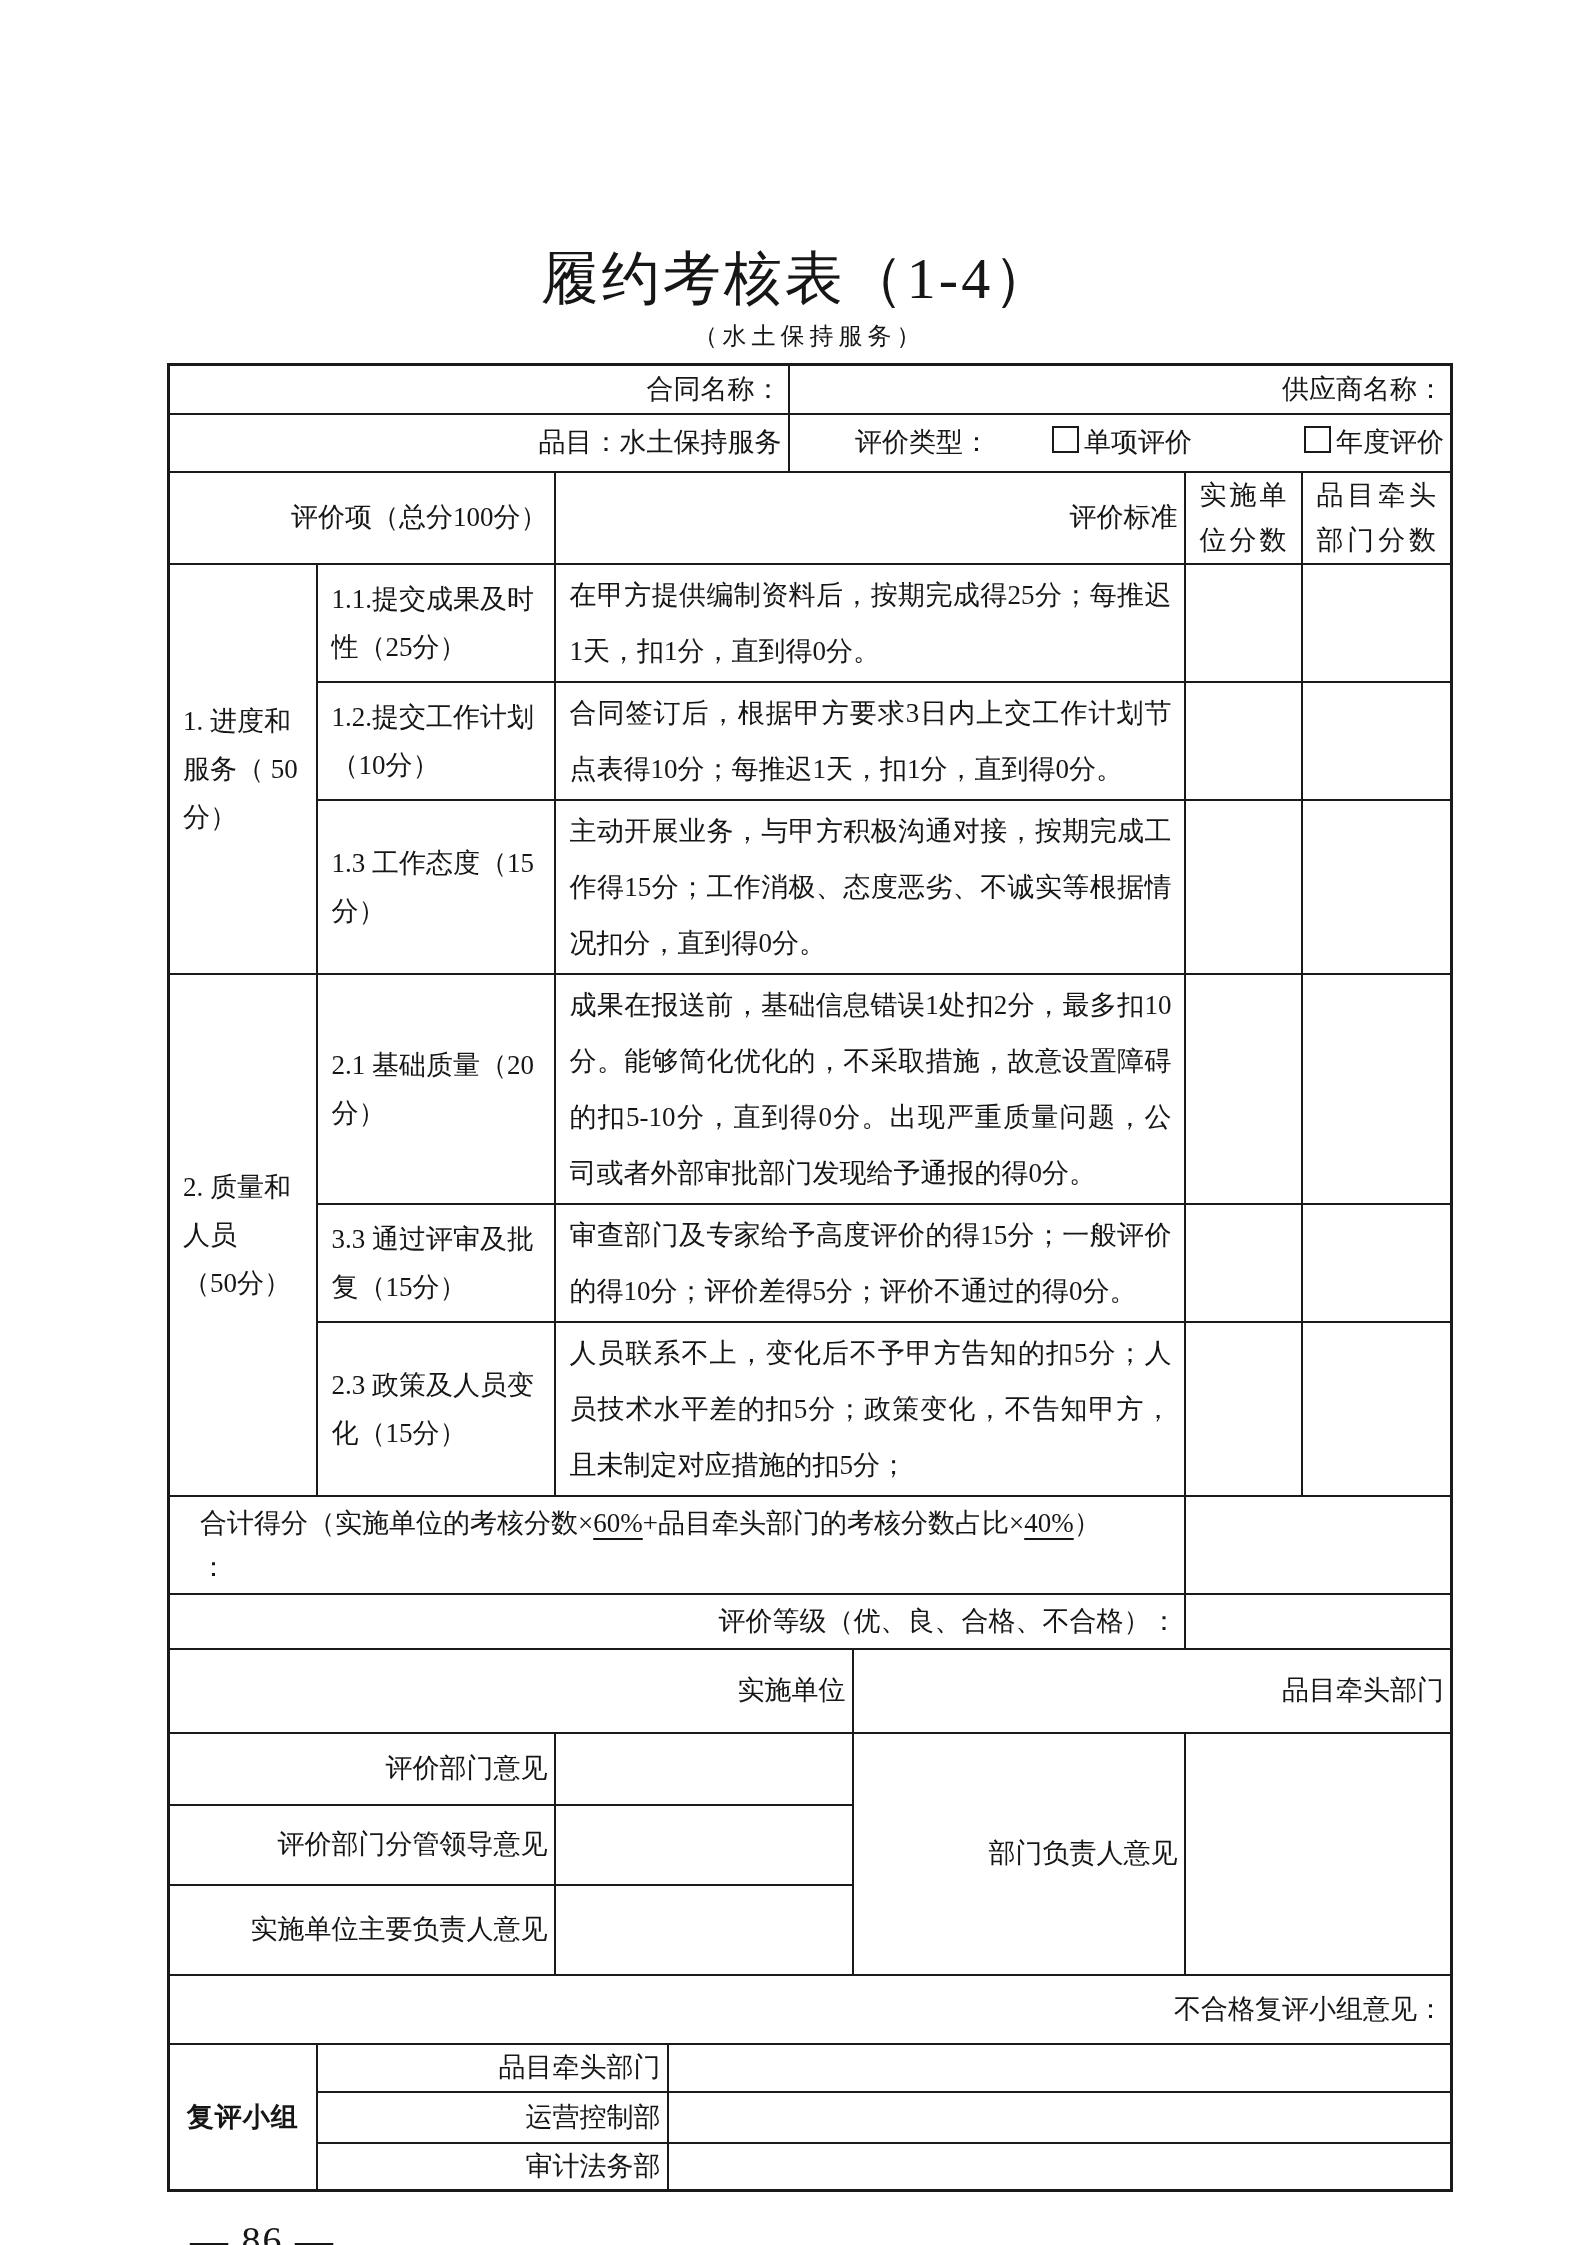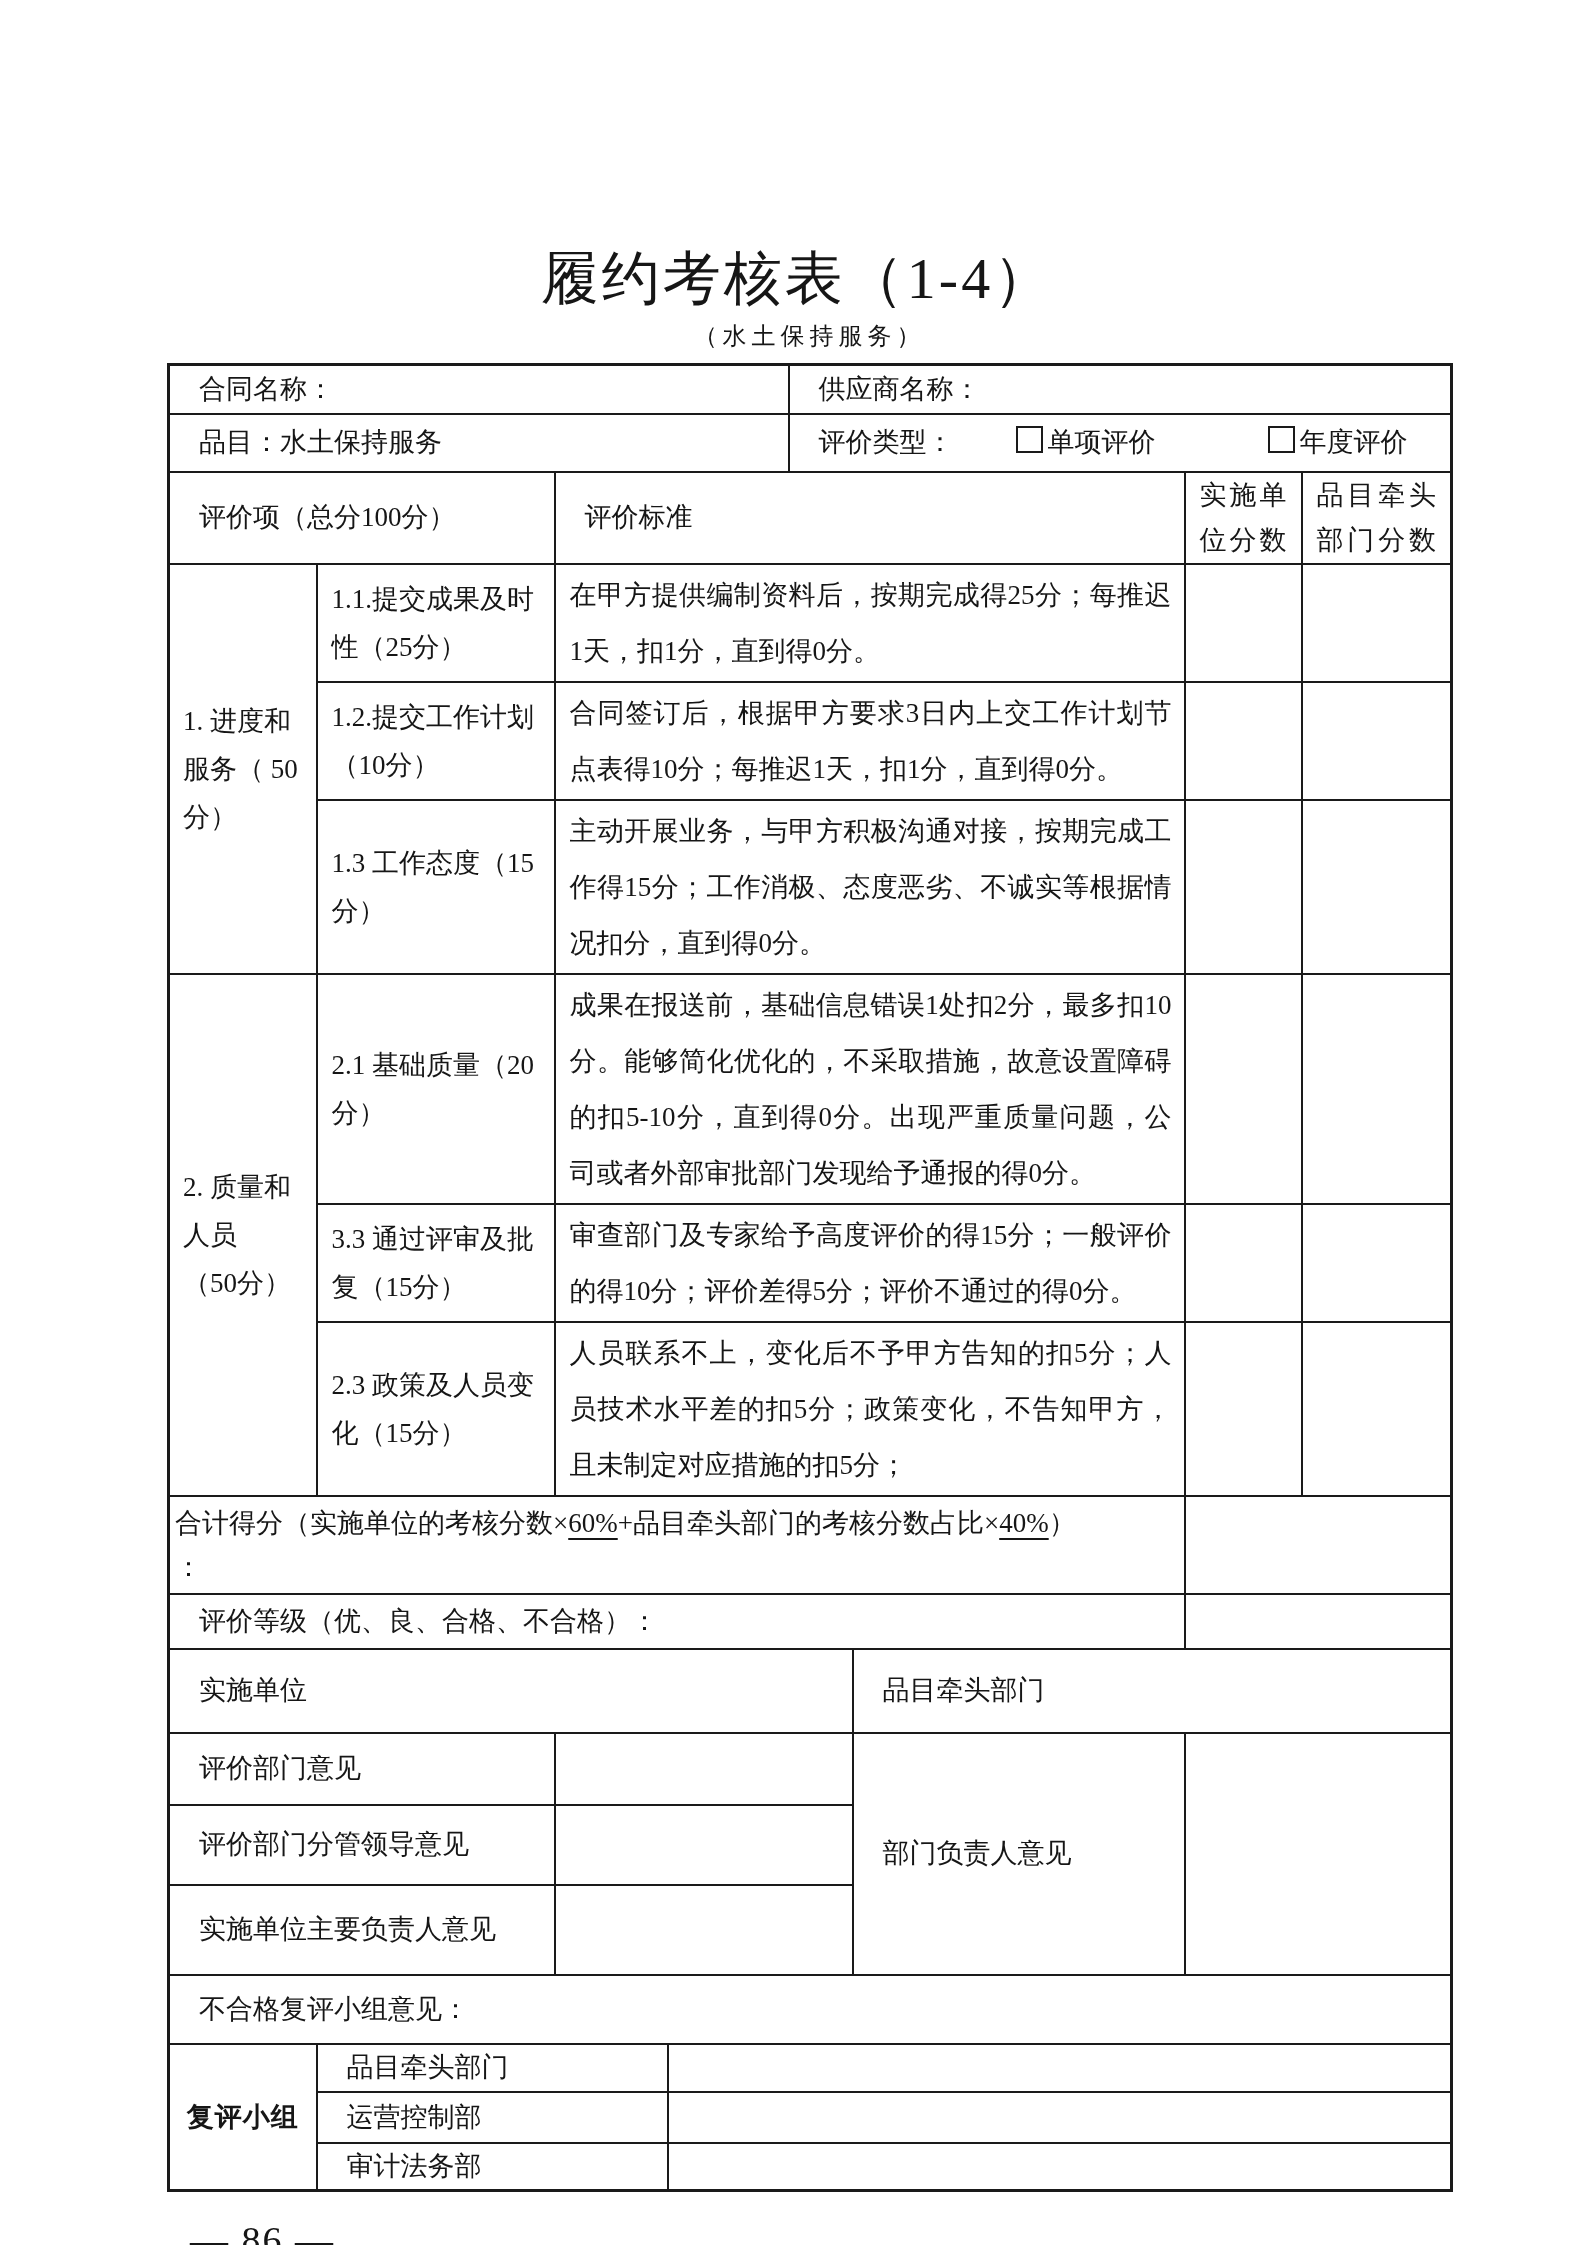--- a/index.html
+++ b/index.html
@@ -26,31 +26,31 @@
     border-collapse:collapse;table-layout:fixed;
     border:3px solid #1a1a1a;
   }
   td{
     border:2px solid #1a1a1a;
     vertical-align:middle;
     font-size:27px;
     padding:0;
     overflow:hidden;
   }
-  td.lbl{padding-left:29px;padding-right:6px;text-align:left;line-height:1.35;}
+  td.lbl{padding-left:13px;padding-right:6px;text-align:right;line-height:1.35;}
   td.cat{padding-left:13px;padding-right:4px;line-height:48px;}
   .preline{white-space:pre-line;}
   td.sub{padding:2px 16px 2px 14px;line-height:48px;word-break:break-all;text-align:left;}
   td.crit{padding:2px 12px 2px 14px;line-height:56px;text-align:justify;}
   td.score-h{
     text-align:justify;text-align-last:justify;word-break:break-all;
     line-height:45px;padding:0 14px;vertical-align:middle;
   }
   td.groupname{text-align:center;font-weight:bold;letter-spacing:1px;}
-  .totalcell{padding:4px 12px 4px 5px;line-height:44px;text-align:left;}
+  .totalcell{padding:4px 12px 4px 30px;line-height:44px;text-align:left;}
   .u{text-decoration:underline;text-underline-offset:6px;}
   .cbox{
     display:inline-block;width:23px;height:23px;
     border:2px solid #1a1a1a;background:#fff;
     vertical-align:-2px;margin-right:5px;
   }
   .cb-item{display:inline-block;}
   .gap1{margin-left:62px;}
   .gap2{margin-left:112px;}
   .page-number{

